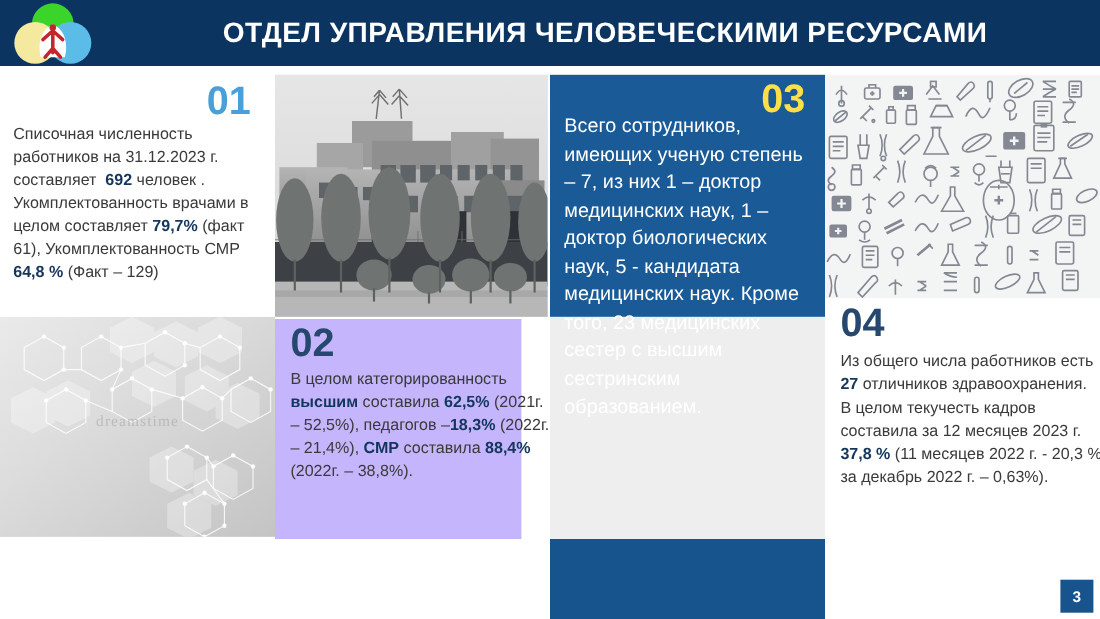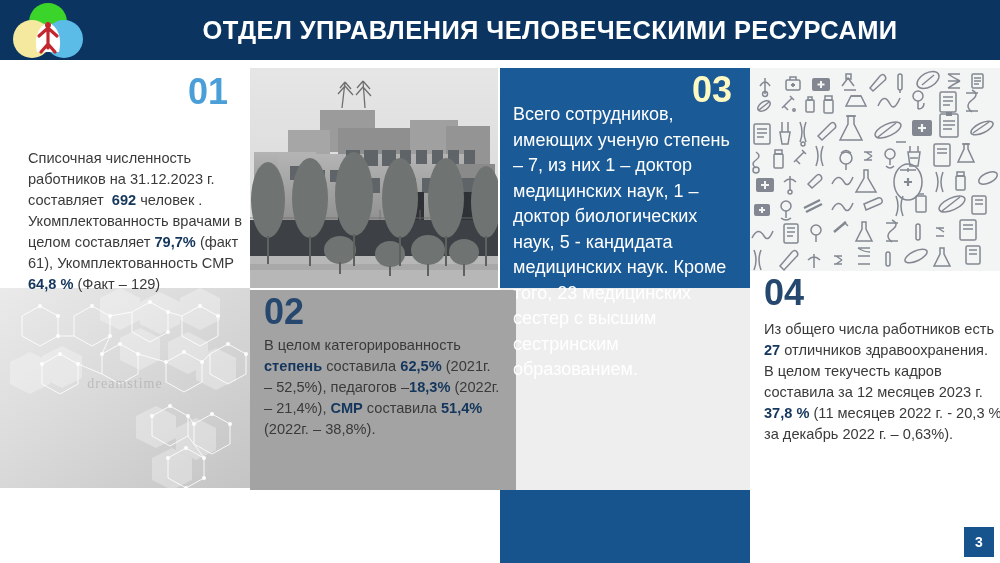--- a/index.html
+++ b/index.html
@@ -70,37 +70,37 @@
   }
   .num {
     font-size: 36px;
     font-weight: bold;
     line-height: 1;
     letter-spacing: 0px;
     font-family: "Liberation Sans", sans-serif;
   }
   .num.light { color: #4a9fd8; }
   .num.dark  { color: #26486e; }
-  .num.white { color: #fef9c3; }
+  .num.white { color: #fde047; }
   .body-txt {
     font-size: 14.6px;
     line-height: 1.44;
     color: #3a3a3a;
     font-family: "Liberation Sans", sans-serif;
   }
   .body-txt b { color: #14365c; font-weight: bold; }
   .body-txt.onblue { color: #ffffff; }
 
   
   #panel-01 { left: 0px; top: 70px; width: 250px; height: 218px; background:#ffffff; }
   #panel-01 .num { position:absolute; right: 22px; top: 4px; }
-  #panel-01 .body-txt { position:absolute; left: 28px; top: 42px; width: 228px; margin-top: 36px; }
-
-  
-  #panel-02 { left: 250px; top: 290px; width: 266px; height: 200px; background:#a3a3a3; }
+  #panel-01 .body-txt { position:absolute; left: 12px; top: 42px; width: 228px; }
+
+  
+  #panel-02 { left: 250px; top: 290px; width: 224px; height: 200px; background:#c4b5fd; }
   #panel-02 .num { position:absolute; left: 14px; top: 4px; }
   #panel-02 .body-txt { position:absolute; left: 14px; top: 45px; width: 236px; }
 
   
   #panel-03 {
     left: 500px; top: 68px; width: 250px; height: 220px;
     background: #1a5a96;
   }
   #panel-03 .num { position:absolute; right: 18px; top: 4px; }
   #panel-03 .body-txt { position:absolute; left: 13px; top: 34px; width: 228px; font-size: 18px; line-height:1.42; }
@@ -625,21 +625,21 @@
   <div id="panel-01" class="panel">
     <div class="num light">01</div>
     <div class="body-txt">
       <span>Списочная численность работников на 31.12.2023 г. составляет&nbsp; <b>692</b> человек . Укомплектованность врачами в целом составляет <b>79,7%</b> (факт 61), Укомплектованность СМР <b>64,8 %</b> (Факт – 129)</span>
     </div>
   </div>
 
   <div id="panel-02" class="panel">
     <div class="num dark">02</div>
     <div class="body-txt">
-      <span>В целом категорированность <b>степень</b> составила <b>62,5%</b> (2021г. – 52,5%), педагогов –<b>18,3%</b> (2022г. – 21,4%), <b>СМР</b> составила <b>51,4%</b> (2022г. – 38,8%).</span>
+      <span>В целом категорированность <b>высшим</b> составила <b>62,5%</b> (2021г. – 52,5%), педагогов –<b>18,3%</b> (2022г. – 21,4%), <b>СМР</b> составила <b>88,4%</b> (2022г. – 38,8%).</span>
     </div>
   </div>
 
   <div id="panel-03" class="panel">
     <div class="num white">03</div>
     <div class="body-txt onblue">Всего сотрудников, имеющих ученую степень – 7, из них 1 – доктор медицинских наук, 1 – доктор биологических наук, 5 - кандидата медицинских наук.  Кроме того, 23 медицинских сестер с высшим сестринским образованием.</div>
   </div>
   <div id="panel03-left-border"></div>
 
   <div id="panel-04" class="panel">

